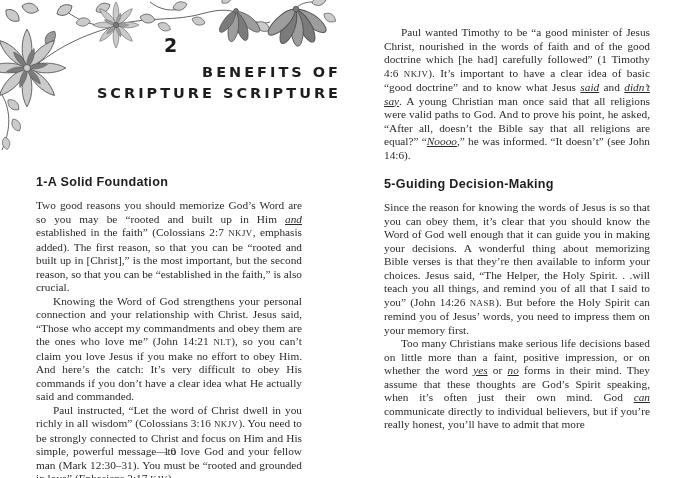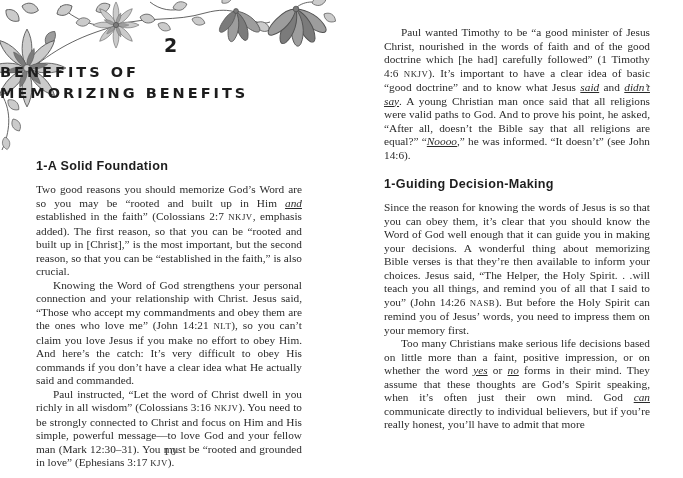--- a/index.html
+++ b/index.html
@@ -10,34 +10,34 @@
   .book{position:relative;width:683px;height:478px;background:var(--paper);
         font-family:"Liberation Serif",serif;color:var(--ink);overflow:hidden;}
   .page{position:absolute;top:0;height:478px;}
   .page.left{left:0;width:341px;}
   .page.right{left:341px;width:342px;}
 
   .ornament{position:absolute;top:0;left:0;}
 
   .chapter-num{position:absolute;top:34px;left:0;width:100%;text-align:center;
     font-family:"DejaVu Sans",sans-serif;font-size:19px;font-weight:600;color:var(--head);}
-  .chapter-title{position:absolute;top:62px;left:0;width:100%;text-align:left;
+  .chapter-title{position:absolute;top:62px;left:0;width:100%;text-align:right;
     font-family:"DejaVu Sans",sans-serif;font-weight:600;color:var(--head);
     font-size:14.5px;line-height:21px;letter-spacing:3px;}
   .intro{position:absolute;top:116px;left:0;width:100%;text-align:center;
     font-family:"Liberation Sans",sans-serif;font-size:11.5px;line-height:13.5px;
     color:#333;font-weight:500;}
 
   .body-col{position:absolute;width:266px;}
   .left-body{left:36px;top:159px;}
   .right-body{left:43px;top:26px;}
 
   .section-heading{margin:15px 0 10px 0;font-family:"Liberation Sans",sans-serif;
     font-size:12.6px;font-weight:700;letter-spacing:.3px;color:var(--head);}
-  .body-col .section-heading:first-child{margin-top:0;}
+  .body-col .section-heading:first-child{margin-top:16px;}
   .para{margin:0;font-size:11.3px;line-height:13.5px;text-align:justify;color:var(--ink);}
   .para.indent{text-indent:17px;}
   .para i{font-style:italic;text-decoration:underline;}
   .sc{font-size:.78em;letter-spacing:.5px;}
 
   .pagenum{position:absolute;bottom:21px;left:0;width:100%;text-align:center;
     font-size:11px;letter-spacing:1.5px;color:#3a3a3a;}
 
   .f-light{fill:var(--art_light);stroke:var(--art_line);stroke-width:.8;}
   .f-mid{fill:var(--art_mid);stroke:var(--art_line);stroke-width:.8;}
@@ -145,39 +145,39 @@
           <use href="#dpetal" class="f-mid" transform="rotate(50)"></use>
         </g>
         <circle r="2.8" class="f-dark"></circle>
       </g>
     </svg>
 
     <div class="chapter-num">2</div>
 
     <div class="chapter-title">
       <div>BENEFITS OF</div>
-      <div>MEMORIZING BENEFITS</div>
+      <div>SCRIPTURE SCRIPTURE</div>
     </div>
 
     <div class="intro">
     </div>
 
     <div class="body-col left-body" id="left-body">
         <h3 class="section-heading">1-A Solid Foundation</h3>
         <p class="para">Two good reasons you should memorize God’s Word are so you may be “rooted and built up in Him <i>and</i> established in the faith” (Colossians 2:7 <span class="sc">NKJV</span>, emphasis added). The first reason, so that you can be “rooted and built up in [Christ],” is the most important, but the second reason, so that you can be “established in the faith,” is also crucial.</p>
         <p class="para indent">Knowing the Word of God strengthens your personal connection and your relationship with Christ. Jesus said, “Those who accept my commandments and obey them are the ones who love me” (John 14:21 <span class="sc">NLT</span>), so you can’t claim you love Jesus if you make no effort to obey Him. And here’s the catch: It’s very difficult to obey His commands if you don’t have a clear idea what He actually said and commanded.</p>
         <p class="para indent">Paul instructed, “Let the word of Christ dwell in you richly in all wisdom” (Colossians 3:16 <span class="sc">NKJV</span>). You need to be strongly connected to Christ and focus on Him and His simple, powerful message—to love God and your fellow man (Mark 12:30–31). You must be “rooted and grounded in love” (Ephesians 3:17 <span class="sc">KJV</span>).</p>
       </div>
 
     <div class="pagenum">10</div>
   </div>
 
   <div class="page right">
     <div class="body-col right-body" id="right-body">
         <p class="para indent">Paul wanted Timothy to be “a good minister of Jesus Christ, nourished in the words of faith and of the good doctrine which [he had] carefully followed” (1 Timothy 4:6 <span class="sc">NKJV</span>). It’s important to have a clear idea of basic “good doctrine” and to know what Jesus <i>said</i> and <i>didn’t say</i>. A young Christian man once said that all religions were valid paths to God. And to prove his point, he asked, “After all, doesn’t the Bible say that all religions are equal?” “<i>Noooo</i>,” he was informed. “It doesn’t” (see John 14:6).</p>
-        <h3 class="section-heading">1-Guiding Decision-Making</h3>
+        <h3 class="section-heading">5-Guiding Decision-Making</h3>
         <p class="para">Since the reason for knowing the words of Jesus is so that you can obey them, it’s clear that you should know the Word of God well enough that it can guide you in making your decisions. A wonderful thing about memorizing Bible verses is that they’re then available to inform your choices. Jesus said, “The Helper, the Holy Spirit. . .will teach you all things, and remind you of all that I said to you” (John 14:26 <span class="sc">NASB</span>). But before the Holy Spirit can remind you of Jesus’ words, you need to impress them on your memory first.</p>
         <p class="para indent">Too many Christians make serious life decisions based on little more than a faint, positive impression, or on whether the word <i>yes</i> or <i>no</i> forms in their mind. They assume that these thoughts are God’s Spirit speaking, when it’s often just their own mind. God <i>can</i> communicate directly to individual believers, but if you’re really honest, you’ll have to admit that more</p>
       </div>
 
   </div>
 
 </div>
 
 </body></html>

